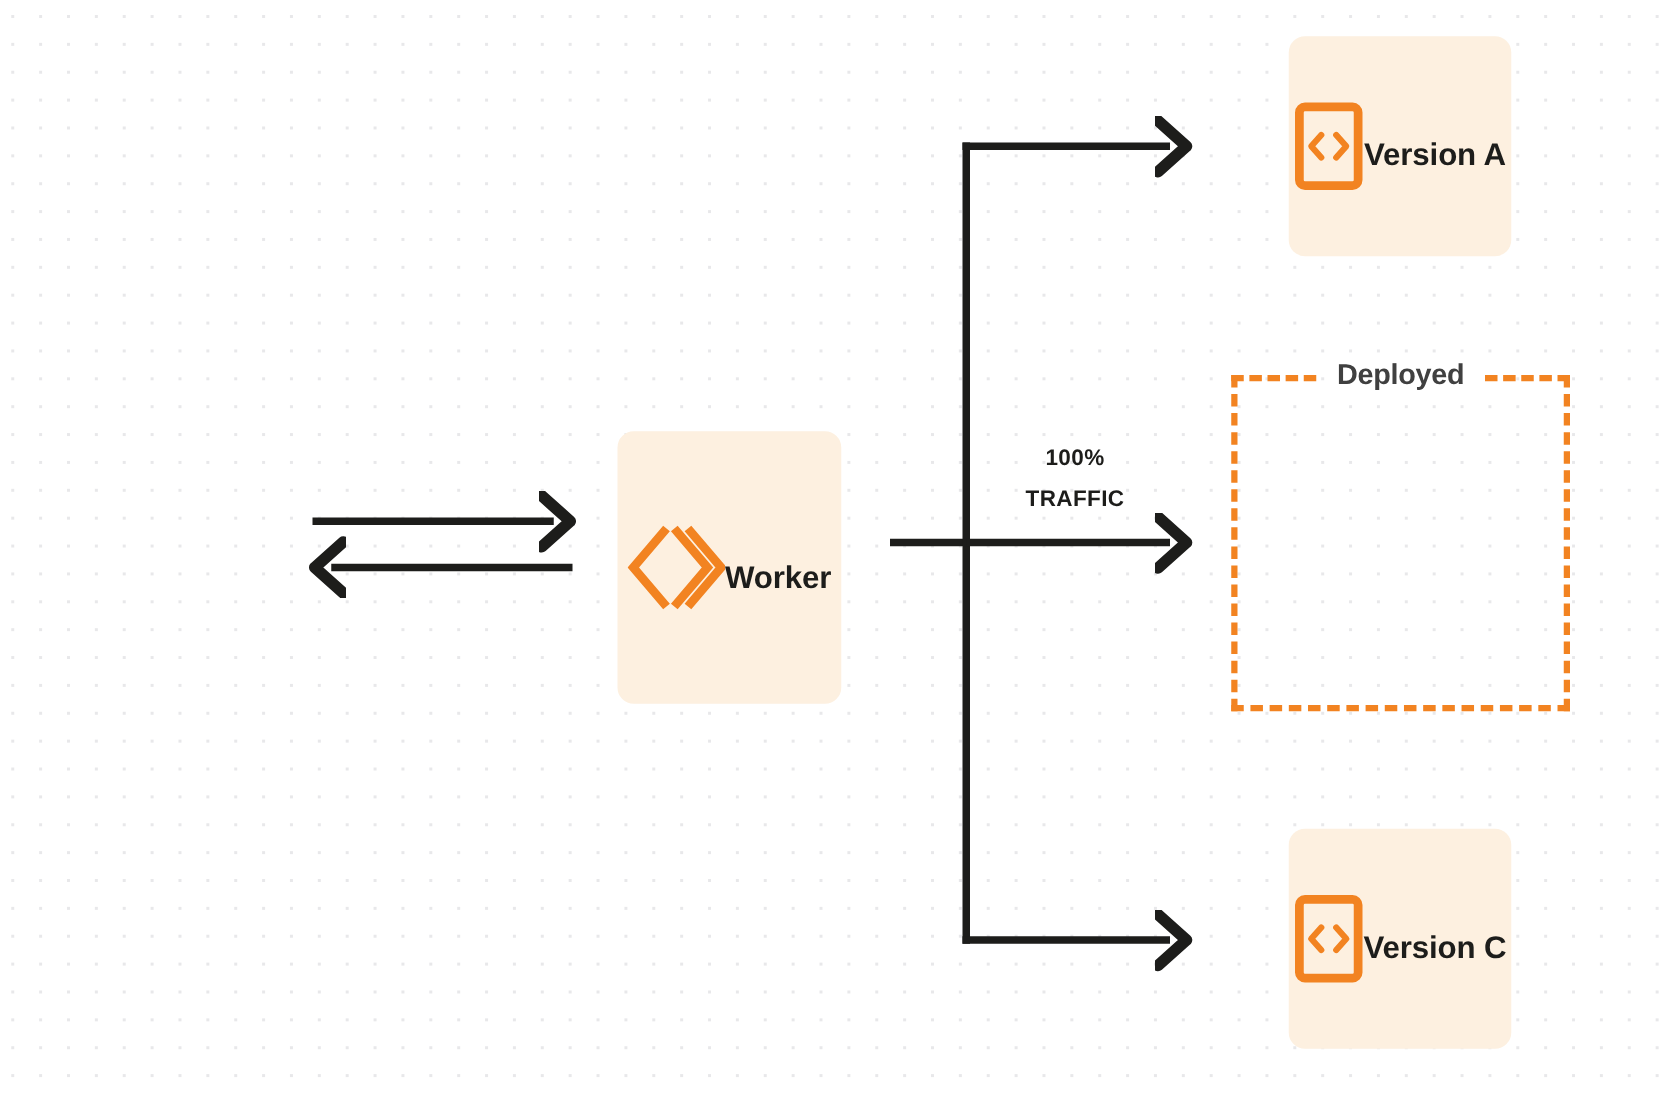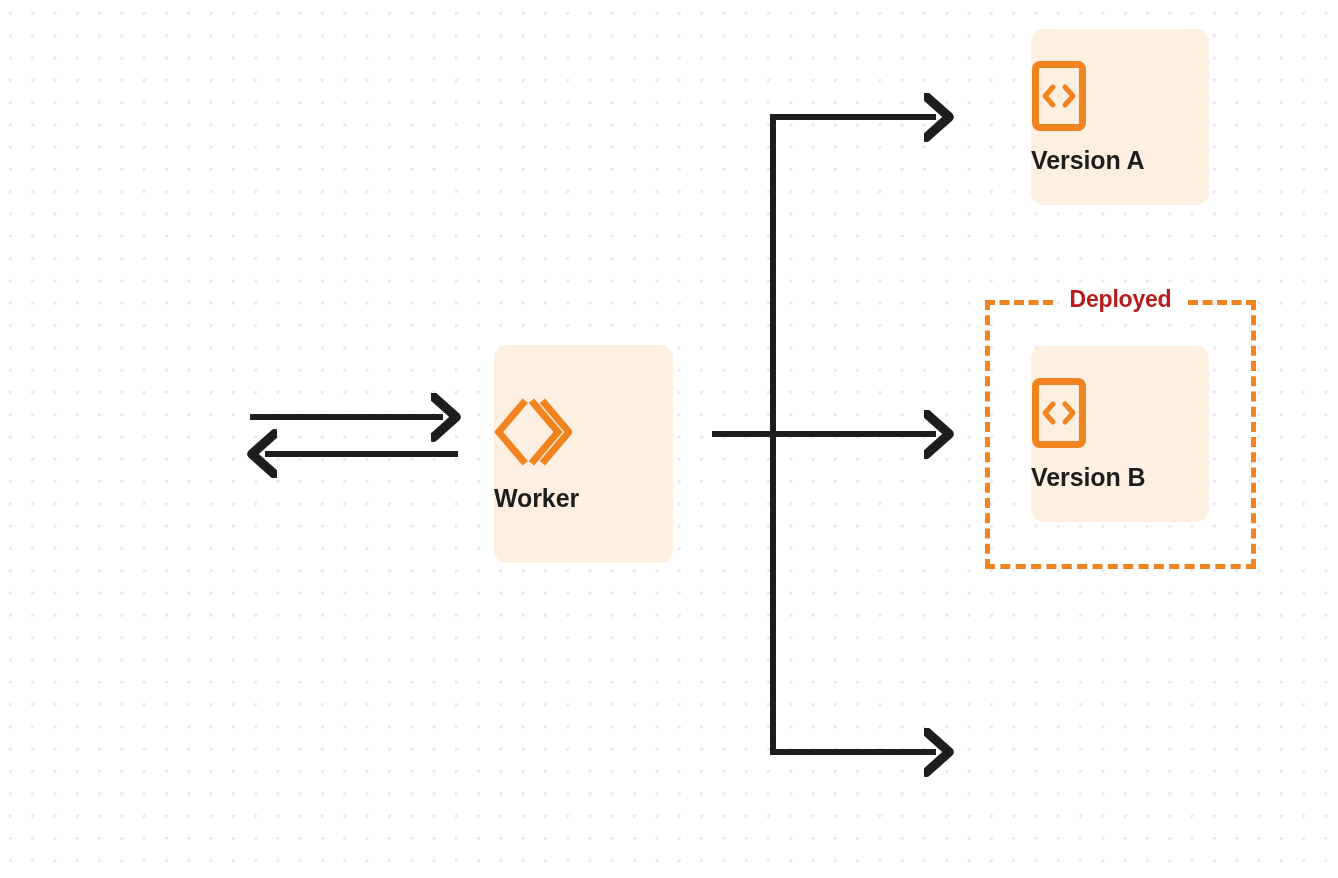--- a/index.html
+++ b/index.html
@@ -19,22 +19,21 @@
     background-color: #ffffff;
     background-image: radial-gradient(circle at 1px 1px, #e8e8ea 1.6px, transparent 1.7px);
     background-size: 22.3px 22.3px;
     background-position: 9px 12px;
   }
 
   
   .node {
     position: absolute;
     display: flex;
-    flex-direction: column;
-    align-items: flex-start;
+    align-items: center;
     justify-content: center;
     border-radius: 13px;
   }
 
   .node-label {
     font-weight: 700;
     color: #1d1d1b;
     letter-spacing: -0.1px;
     white-space: nowrap;
   }
@@ -92,21 +91,21 @@
   .dash-edge.top-left  { left: 0; top: 0; width: 68px; height: 0;
                       border-top: 5px dashed #f28321; }
   .dash-edge.top-right { right: 0; top: 0; width: 68px; height: 0;
                       border-top: 5px dashed #f28321; }
 
   #deployed-label {
     position: absolute;
     left: 50%;
     top: 0;
     transform: translate(-50%, -52%);
-    color: #b91c1c;
+    color: #404040;
     font-size: 23px;
     font-weight: 700;
     background: #ffffff;
     padding: 0 8px;
     white-space: nowrap;
     letter-spacing: -0.2px;
   }
 
   
   #traffic-label {
@@ -167,20 +166,24 @@
 
     <g>
       <line x1="773" y1="434" x2="936" y2="434" stroke="#1d1d1b" stroke-width="6" stroke-linecap="butt" marker-end="url(#arrowhead)"></line>
     </g>
 
     <g>
       <line x1="770" y1="752" x2="936" y2="752" stroke="#1d1d1b" stroke-width="6" stroke-linecap="butt" marker-end="url(#arrowhead)"></line>
     </g>
   </svg>
 
+  <div id="traffic-label">
+    <span class="pct">100%</span>
+    <span class="word">TRAFFIC</span>
+  </div>
 
 
   <div class="node" id="worker-node">
     <span>
       <svg class="worker-logo" viewBox="0 0 100 92" aria-hidden="true">
 
         <polyline points="40,6 6,46 40,86" fill="none" stroke="#f28321" stroke-width="9" stroke-linecap="butt" stroke-linejoin="miter"></polyline>
 
         <polyline points="48,6 82,46 48,86" fill="none" stroke="#f28321" stroke-width="9" stroke-linecap="butt" stroke-linejoin="miter"></polyline>
 
@@ -203,25 +206,25 @@
     <span>
       <svg class="code-icon" viewBox="0 0 56 72" aria-hidden="true">
         <rect x="4.5" y="4.5" width="47" height="63" rx="4.5" ry="4.5" fill="none" stroke="#f28321" stroke-width="7"></rect>
         <polyline points="22,27 14,36 22,45" fill="none" stroke="#f28321" stroke-width="5" stroke-linecap="round" stroke-linejoin="round"></polyline>
         <polyline points="34,27 42,36 34,45" fill="none" stroke="#f28321" stroke-width="5" stroke-linecap="round" stroke-linejoin="round"></polyline>
       </svg>
     </span>
     <span class="node-label">Version A</span>
   </div>
 
-  <div class="node version-node" id="version-b-node">
+
+  <div class="node version-node" id="version-c-node">
     <span>
       <svg class="code-icon" viewBox="0 0 56 72" aria-hidden="true">
         <rect x="4.5" y="4.5" width="47" height="63" rx="4.5" ry="4.5" fill="none" stroke="#f28321" stroke-width="7"></rect>
         <polyline points="22,27 14,36 22,45" fill="none" stroke="#f28321" stroke-width="5" stroke-linecap="round" stroke-linejoin="round"></polyline>
         <polyline points="34,27 42,36 34,45" fill="none" stroke="#f28321" stroke-width="5" stroke-linecap="round" stroke-linejoin="round"></polyline>
       </svg>
     </span>
-    <span class="node-label">Version B</span>
-  </div>
-
+    <span class="node-label">Version C</span>
+  </div>
 
 </div>
 
 </body></html>

